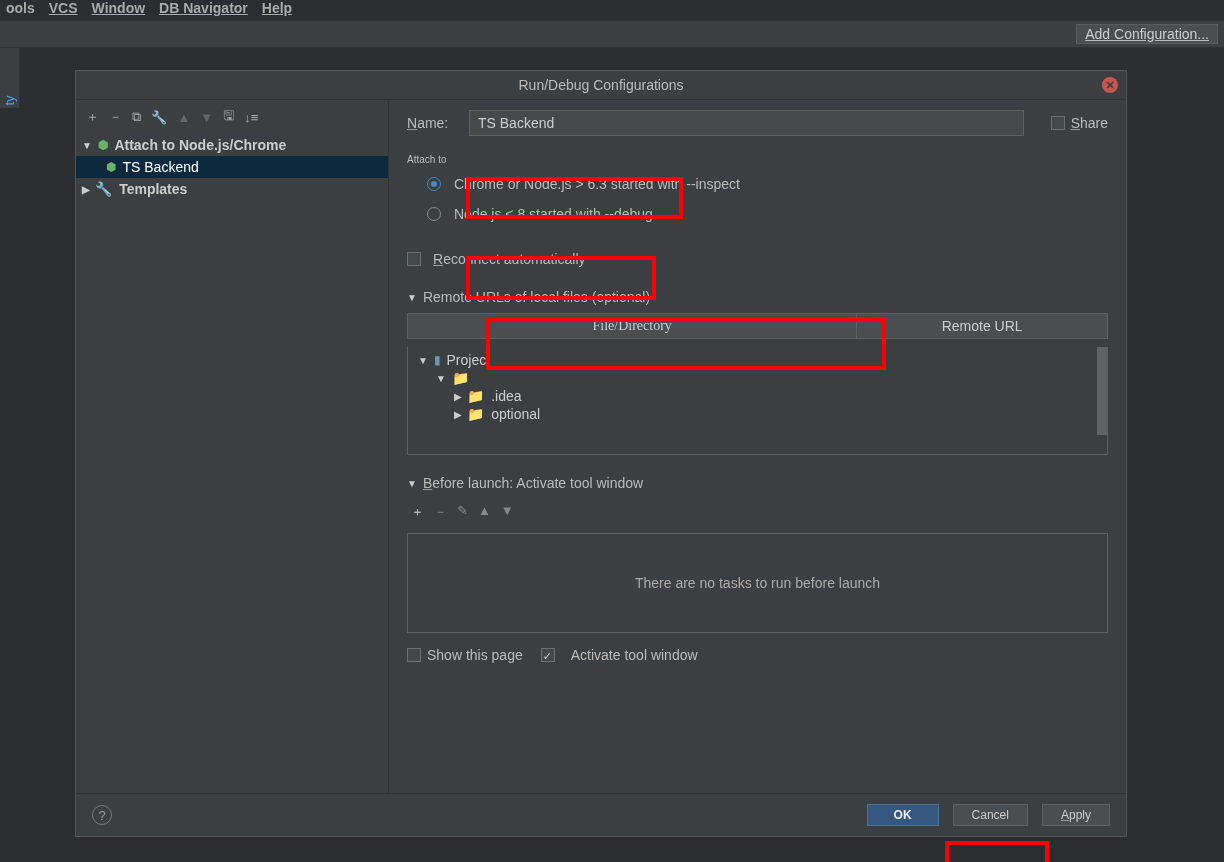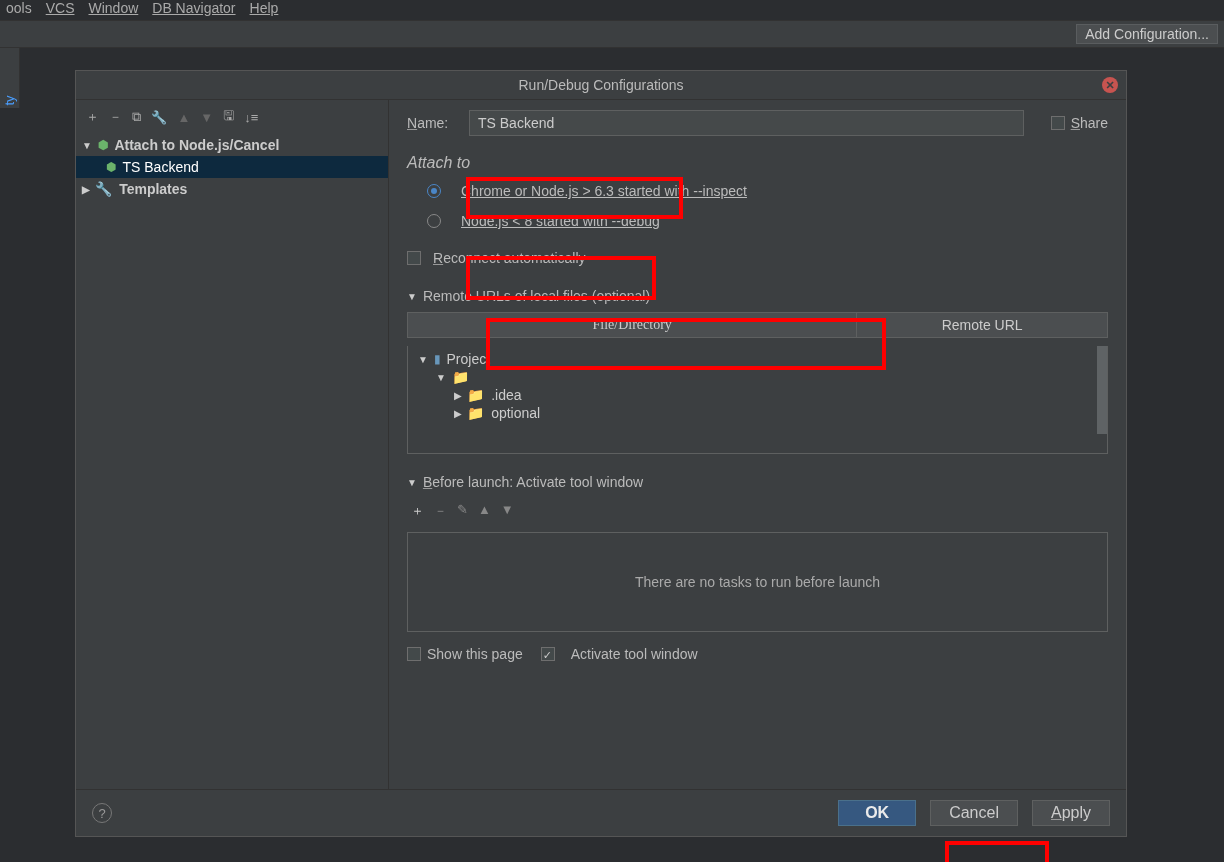--- a/index.html
+++ b/index.html
@@ -11,32 +11,34 @@
   height: 862px;
   overflow: hidden;
   position: relative;
 }
 .menubar {
   display: flex;
   gap: 14px;
   padding: 0 6px;
   height: 14px;
   color: #aaa;
+  font-weight: bold;
 }
 .menubar span { cursor: default; }
 .topbar2 {
   height: 28px;
   background: #3c3f41;
   display: flex;
   justify-content: flex-end;
   align-items: center;
   padding-right: 6px;
   border-top: 1px solid #323232;
   border-bottom: 1px solid #323232;
   margin-top: 6px;
+  text-decoration: underline;
 }
 .add-conf {
   border: 1px solid #5a5d5f;
   background: #4b4e50;
   color: #ccc;
   padding: 1px 8px;
   font-size: 14px;
 }
 .left-strip {
   position: absolute;
@@ -172,22 +174,22 @@
   display: flex;
   flex-direction: column;
 }
 .spinner div { flex:1; display:flex; align-items:center; justify-content:center; font-size:7px; color:#aaa; cursor:pointer; }
 .port-wrap { position: relative; display: inline-block; }
 
 .share-box { display: flex; align-items: center; gap: 6px; margin-left: auto; }
 .checkbox { width: 14px; height: 14px; border: 1px solid #6e6e6e; background: #43494a; display: inline-block; }
 .checkbox.checked::after { content: "✓"; color: #ccc; font-size: 11px; position: relative; top:-2px; left:1px; }
 
-.section-label { color: #bbb; font-size: 16px; font-style: italic; }
-.radio-row { display: flex; align-items: center; gap: 20px; padding: 3px 0 3px 20px; text-decoration: underline; }
+.section-label { color: #bbb; font-size: 10px; }
+.radio-row { display: flex; align-items: center; gap: 13px; padding: 3px 0 3px 20px; }
 .radio {
   width: 14px; height: 14px; border-radius: 50%; border: 1px solid #888;
   display: inline-flex; align-items: center; justify-content: center;
 }
 .radio.selected { border-color: #4a86c7; }
 .radio.selected::after { content:""; width:6px; height:6px; border-radius:50%; background:#4a86c7; }
 
 .collapsible {
   display: flex; align-items: center; gap: 6px; color: #bbb; cursor: pointer;
 }
@@ -238,21 +240,21 @@
 .help-circle {
   width: 20px; height: 20px; border-radius: 50%; border: 1px solid #777;
   color: #999; display:flex; align-items:center; justify-content:center; font-size:13px;
 }
 .footer-buttons { margin-left: auto; display:flex; gap: 14px; }
 .btn {
   background: #4b4e50;
   border: 1px solid #5e6060;
   color: #ccc;
   padding: 3px 18px;
-  font-size: 16px;
+  font-size: 12px;
   cursor: pointer;
 }
 .btn.primary {
   background: #365880;
   border-color: #4a708b;
   color: #eaeaea;
   font-weight: bold;
   padding: 3px 26px;
 }
 
@@ -299,21 +301,21 @@
         <span>🔧</span>
         <span style="color:#666">▲</span>
         <span style="color:#666">▼</span>
         <span>🖫</span>
         <span>↓≡</span>
       </div>
       <div class="tree">
         <div class="tree-row bold">
           <span class="chev">▼</span>
           <span class="cfg-icon">⬢</span>
-          <span>Attach to Node.js/Cancel</span>
+          <span>Attach to Node.js/Chrome</span>
         </div>
         <div class="tree-row selected tree-indent1">
           <span class="cfg-icon">⬢</span>
           <span>TS Backend</span>
         </div>
         <div class="tree-row bold">
           <span class="chev">▶</span>
           <span class="wrench">🔧</span>
           <span>Templates</span>
         </div>
@@ -336,21 +338,21 @@
       <div style="margin-top:10px" class="section-label">Attach to</div>
       <div class="radio-row">
         <span class="radio selected"></span>
         <span>Chrome or Node.js &gt; 6.3 started with --inspect</span>
       </div>
       <div class="radio-row">
         <span class="radio"></span>
         <span>Node.js &lt; 8 started with --debug</span>
       </div>
 
-      <div class="row" style="margin-top:10px">
+      <div class="row" style="margin-top:18px">
         <span class="checkbox"></span>
         <span><span class="underline-first">R</span>econnect automatically</span>
       </div>
 
       <div class="collapsible" style="margin-top:14px">
         <span class="chev">▼</span>
         <span>Remote URLs of local files (optional)</span>
       </div>
       <div class="table-head">
         <div class="th1">File/Directory</div>

